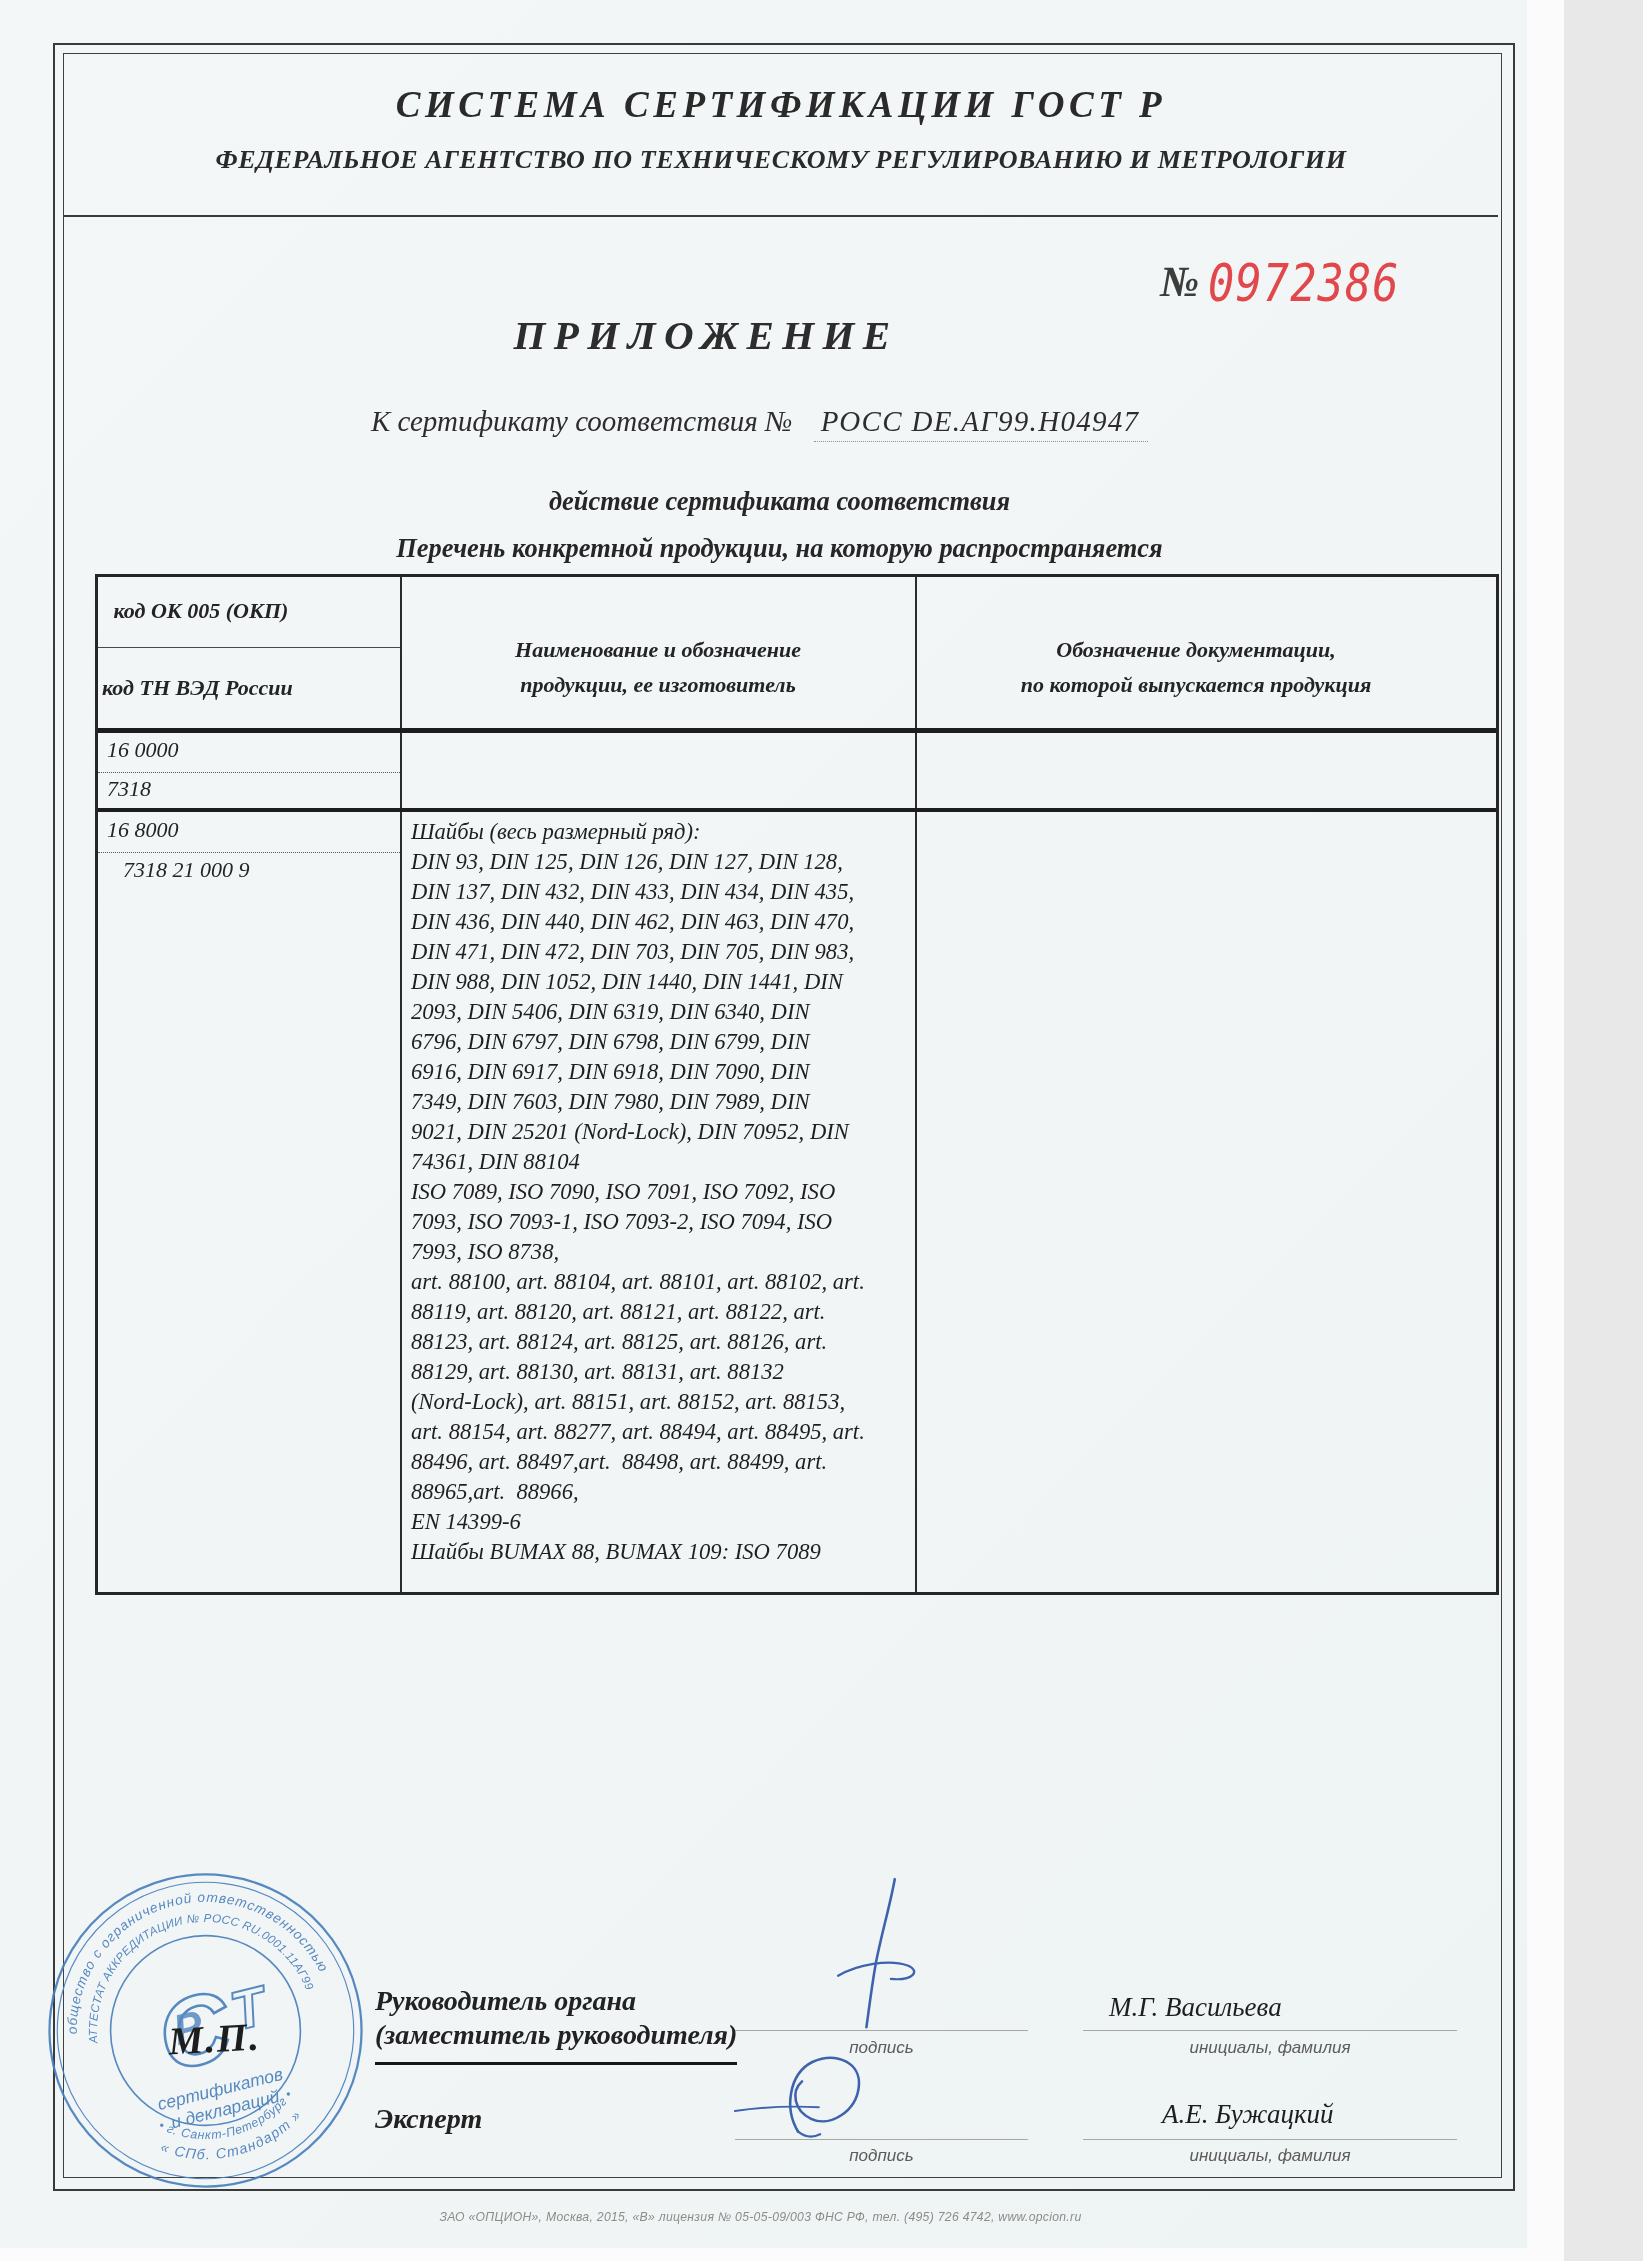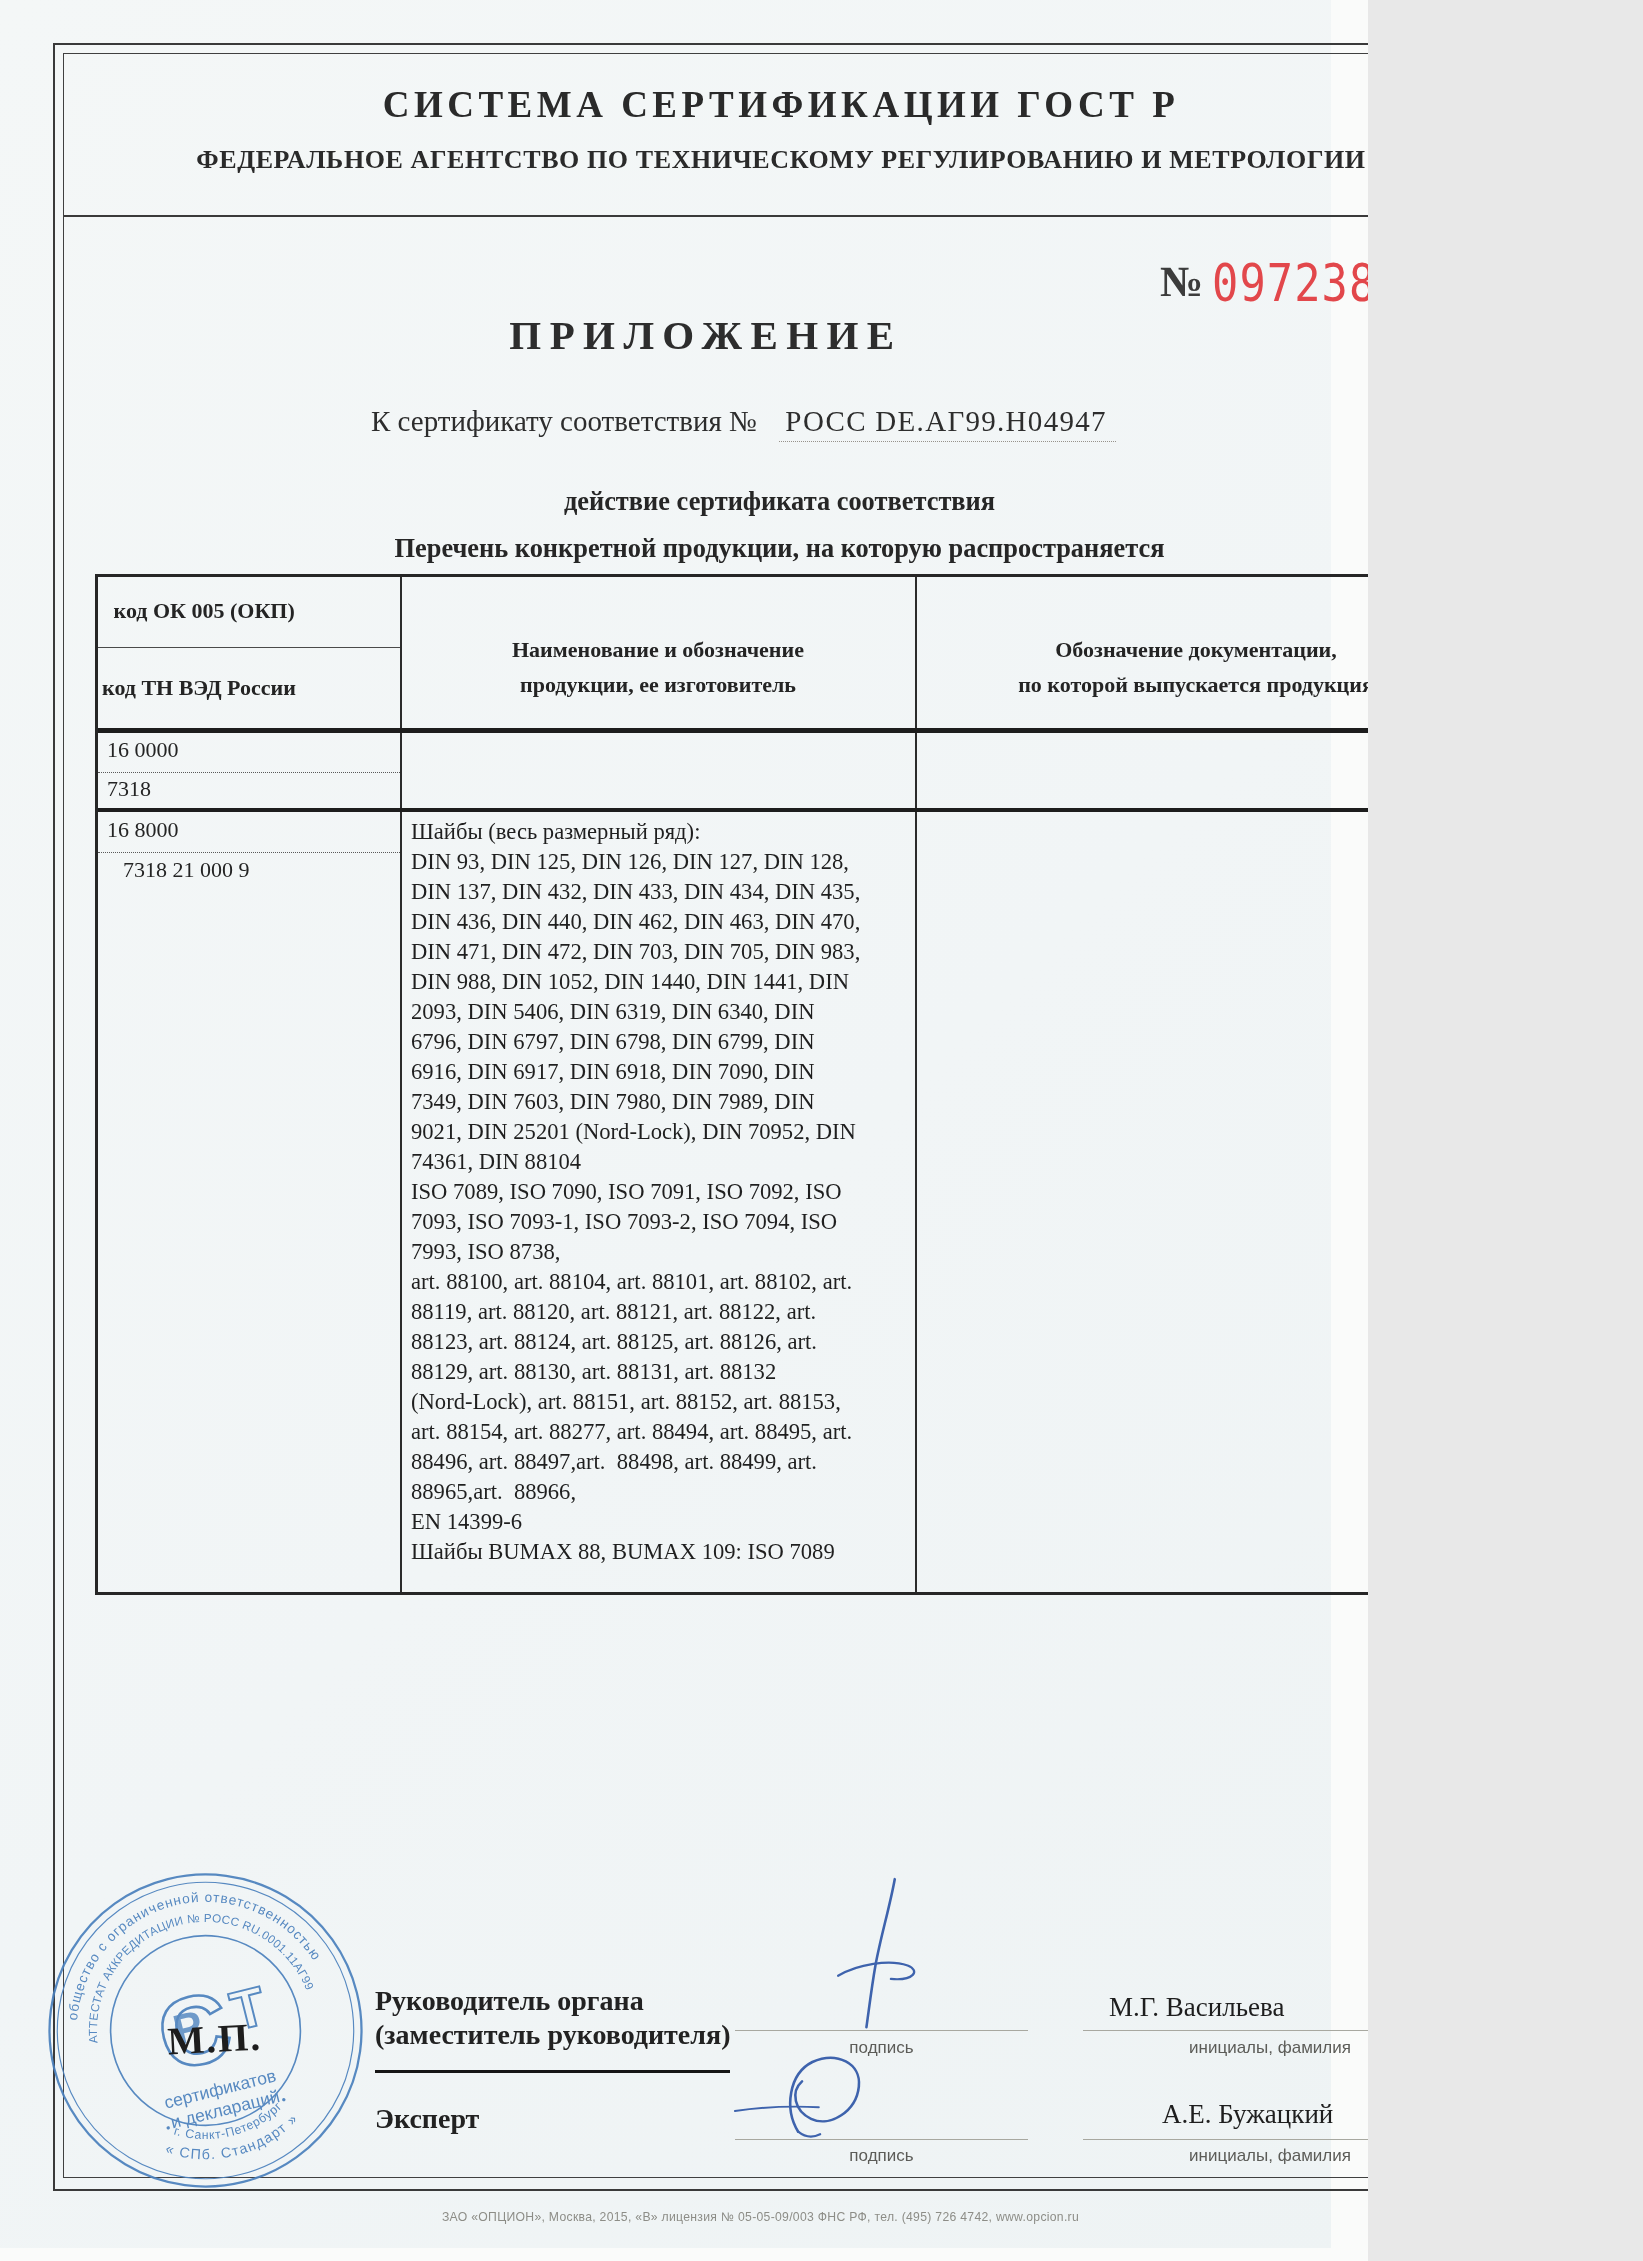--- a/index.html
+++ b/index.html
@@ -1,22 +1,23 @@
 <!DOCTYPE html>
 <html style="font-size:10.3px"><head>
 <meta charset="utf-8">
 <style>
   html,body{margin:0;padding:0;background:#e8e8e8;}
   #page{
     position:relative;
-    width:1368px;height:2261px;
+    width:1564px;height:2261px;
     background:linear-gradient(135deg,#f4f7f7 0%,#f1f5f6 55%,#eef3f4 100%);
     font-family:"Liberation Serif","DejaVu Serif",serif;
     color:#232323;
     overflow:hidden;
+    font-style:italic;
   }
   .edge-right{position:absolute;right:0;top:0;width:37px;height:2261px;background:#fafbfa;}
   .edge-bottom{position:absolute;left:0;top:2248px;width:1644px;height:13px;background:#fafbfa;}
 
   
   .frame-outer{position:absolute;left:53px;top:43px;width:1458px;height:2144px;border:2.6px solid #3a3a3a;}
   .frame-inner{position:absolute;left:63px;top:53px;width:1437px;height:2123px;border:1.9px solid #404040;}
 
   
   .header-band{
@@ -80,21 +81,21 @@
   .stamp{position:absolute;left:43px;top:1868px;width:325px;height:325px;opacity:.92;}
   .stamp-mp{
     position:absolute;left:150px;top:2016px;width:129px;text-align:center;
     font-size:39px;font-weight:700;color:#1d1d1d;letter-spacing:1.9px;
     transform:rotate(-3deg);
   }
 
   
   .sig-label{position:absolute;font-size:28px;font-weight:700;color:#222;}
   .leader-label{left:375px;top:1984px;line-height:1.22;}
-  .leader-label .ul{border-bottom:3.9px solid #161616;padding-bottom:18px;display:inline-block;}
+  .leader-label .ul{border-bottom:3.9px solid #161616;padding-bottom:10px;display:inline-block;}
   .expert-label{left:375px;top:2103px;}
 
   .sig-line{position:absolute;height:1.3px;background:#a8a8a0;}
   .sig-line1{left:735px;top:2030px;width:293px;}
   .sig-line2{left:735px;top:2139px;width:293px;}
   .name-line1{left:1083px;top:2030px;width:374px;}
   .name-line2{left:1083px;top:2139px;width:374px;}
 
   .caption{position:absolute;font-family:"Liberation Sans","DejaVu Sans",sans-serif;font-size:17px;color:#5c5c58;text-align:center;}
   .cap-sign1{left:735px;top:2038px;width:293px;}

